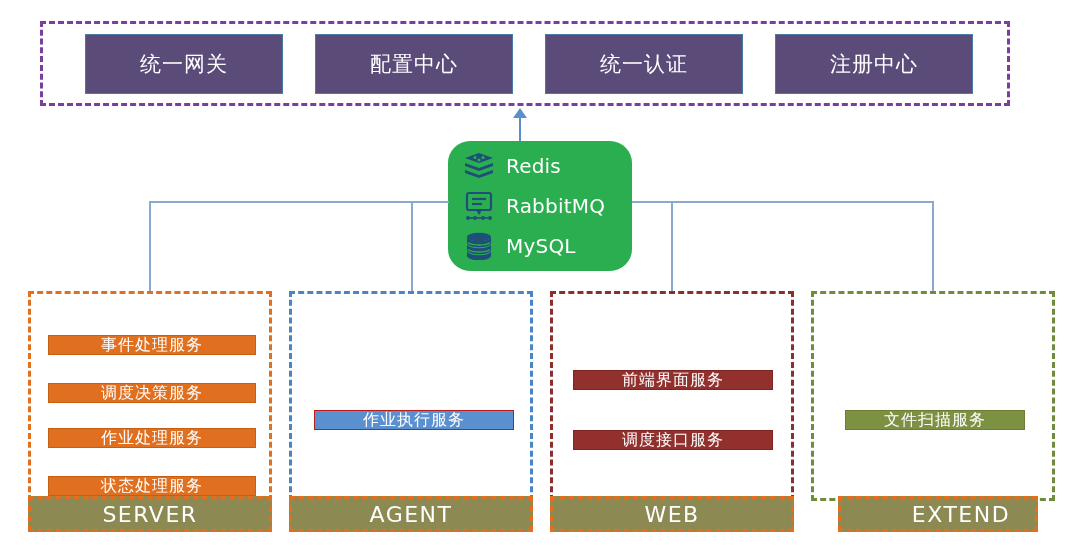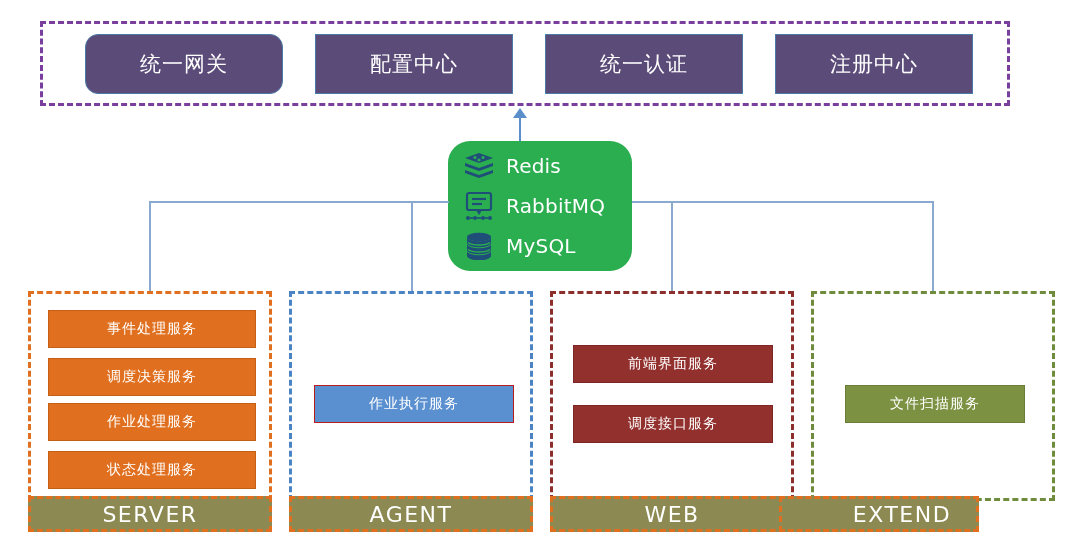--- a/index.html
+++ b/index.html
@@ -101,28 +101,29 @@
     border-style: dashed;
     border-width: 3px;
   }
   .group-frame.server { border-color: #E0701F; }
   .group-frame.agent  { border-color: #4A84C4; }
   .group-frame.web    { border-color: #8C2F2C; }
   .group-frame.extend { border-color: #6F8B3C; }
 
   
   .svc {
-    height: 38px;
-    display: flex;
-    align-items: center;
-    justify-content: center;
-    color: #ffffff;
-    font-size: 14px;
+    height: 20px;
+    display: flex;
+    align-items: center;
+    justify-content: center;
+    color: #ffffff;
+    font-size: 16px;
     font-family: "DejaVu Sans", "Liberation Sans", sans-serif;
     letter-spacing: 1px;
+    margin-top: 25px;
   }
   .svc.orange { background: #E0701F; border: 1px solid #C45F13; }
   .svc.blue   { background: #5B90D0; border: 1px solid #b91c1c; }
   .svc.dkred  { background: #92302E; border: 1px solid #7C2523; }
   .svc.olive  { background: #7C9141; border: 1px solid #6B7D37; }
 
   
   .footer-bar {
     top: 496px;
     height: 36px;
@@ -137,21 +138,21 @@
     font-family: "DejaVu Sans", "Liberation Sans", sans-serif;
   }
 </style>
 </head>
 <body>
 
 <div id="stage">
 
   <div class="abs platform-frame"></div>
 
-  <div class="abs platform-box" style="left:85px; width:198px;border-radius:13px;">
+  <div class="abs platform-box" style="left:85px; width:198px;">
     <span>统一网关</span>
   </div>
   <div class="abs platform-box" style="left:315px; width:198px;">
     <span>配置中心</span>
   </div>
   <div class="abs platform-box" style="left:545px; width:198px;font-family:Liberation Mono, monospace;">
     <span>统一认证</span>
   </div>
   <div class="abs platform-box" style="left:775px; width:198px;">
     <span>注册中心</span>
@@ -266,17 +267,17 @@
 
   <div class="abs footer-bar" style="left:28px; width:244px;">
     <span>SERVER</span>
   </div>
   <div class="abs footer-bar" style="left:289px; width:244px;">
     <span>AGENT</span>
   </div>
   <div class="abs footer-bar" style="left:550px; width:244px;">
     <span>WEB</span>
   </div>
-  <div class="abs footer-bar" style="left:779px; width:200px;padding-left:46px;">
+  <div class="abs footer-bar" style="left:838px; width:200px;padding-left:46px;">
     <span>EXTEND</span>
   </div>
 
 </div>
 
 </body></html>

